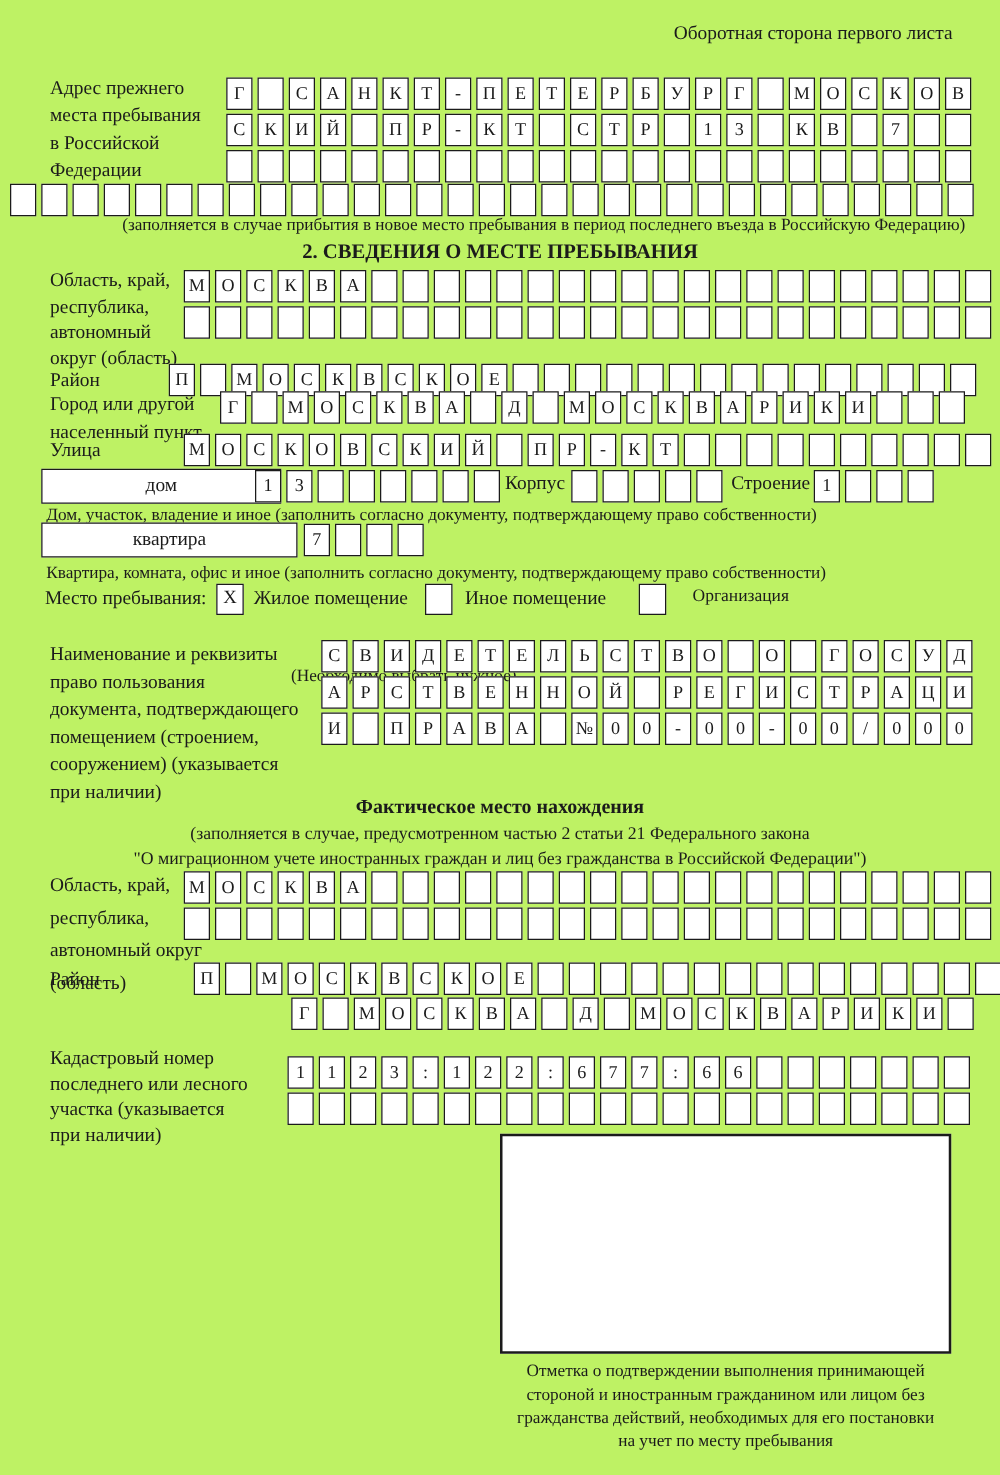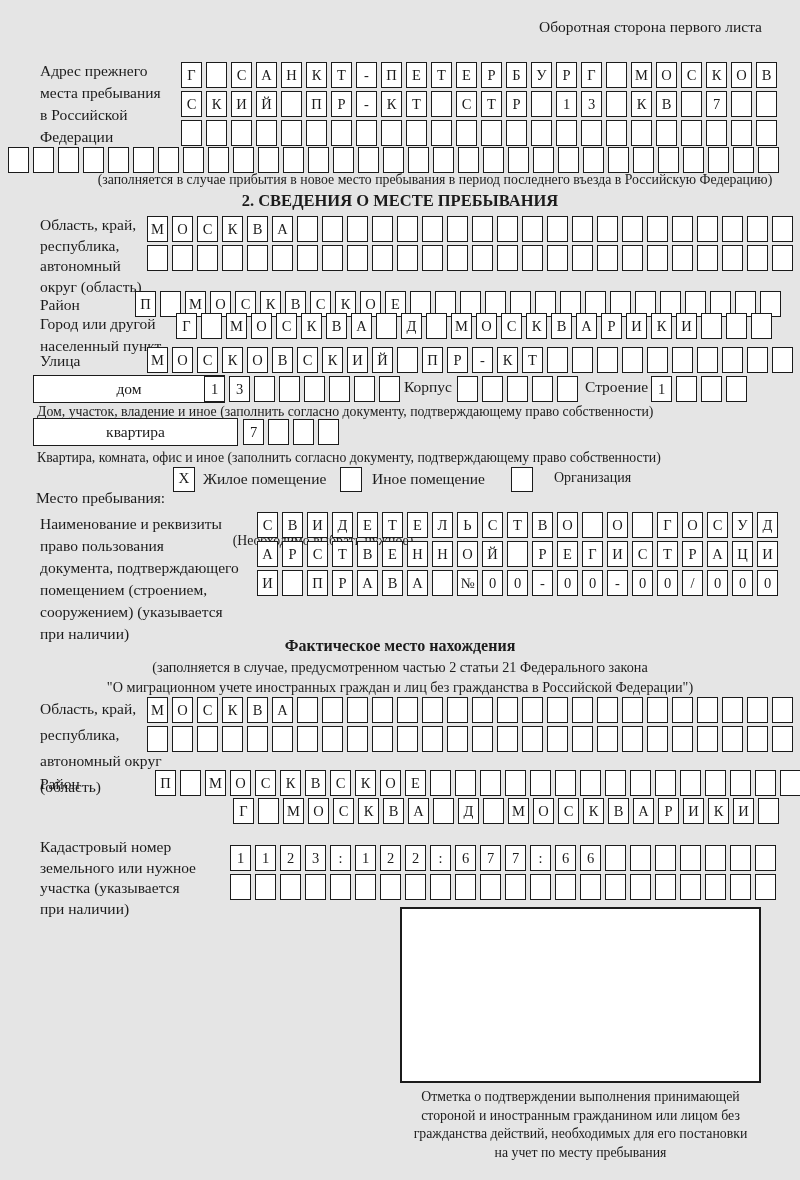--- a/index.html
+++ b/index.html
@@ -1,19 +1,19 @@
 <!DOCTYPE html>
 <html><head>
 <meta charset="utf-8">
 <style>
   html,body{margin:0;padding:0;background:#ffffff;}
   #page{
     position:relative;
     width:800px;height:1180px;
-    background:#e5e5e5;
+    background:#bef264;
     font-family:"Liberation Serif", serif;
     color:#1b1b1b;
     overflow:hidden;
   }
   .abs{position:absolute;white-space:nowrap;}
   .lbl{position:absolute;font-size:15.5px;line-height:22px;white-space:nowrap;}
   .lbl.lh20 div{line-height:20.5px;}
   .lbl.lh26 div{line-height:26px;}
   .row{position:absolute;display:flex;gap:4px;}
   .cell{
@@ -366,21 +366,21 @@
 
   <div class="named-box" style="left:33px;top:418px;width:205px;">квартира</div>
   <div class="row" style="left:243px;top:419px;">
       <span class="cell">7</span>
       <span class="cell"></span>
       <span class="cell"></span>
       <span class="cell"></span>
     </div>
   <div class="note" style="left:37px;top:450px;">Квартира, комната, офис и иное (заполнить согласно документу, подтверждающему право собственности)</div>
 
-  <div class="abs" style="left:36px;top:470px;font-size:15.5px;margin-top:19px;">Место пребывания:</div>
+  <div class="abs" style="left:36px;top:470px;font-size:15.5px;">Место пребывания:</div>
   <div class="chk" style="left:173px;top:467px;">X</div>
   <div class="abs" style="left:203px;top:470px;font-size:15.5px;">Жилое помещение</div>
   <div class="chk" style="left:340px;top:467px;"></div>
   <div class="abs" style="left:372px;top:470px;font-size:15.5px;">Иное помещение</div>
   <div class="chk" style="left:511px;top:467px;"></div>
   <div class="abs" style="left:554px;top:470px;font-size:14px;">Организация</div>
   <div class="note" style="left:158px;top:493px;width:330px;text-align:center;margin-top:40px;">(Необходимо выбрать нужное)</div>
 
   <div class="lbl" style="left:40px;top:513px;">
     <div>Наименование и реквизиты</div>
@@ -577,21 +577,21 @@
       <span class="cell">А</span>
       <span class="cell">Р</span>
       <span class="cell">И</span>
       <span class="cell">К</span>
       <span class="cell">И</span>
       <span class="cell"></span>
     </div>
 
   <div class="lbl lh20" style="left:40px;top:837px;">
     <div>Кадастровый номер</div>
-    <div>земельного или нужное</div>
+    <div>последнего или лесного</div>
     <div>участка (указывается</div>
     <div>при наличии)</div>
   </div>
   <div class="row" style="left:230px;top:845px;">
       <span class="cell">1</span>
       <span class="cell">1</span>
       <span class="cell">2</span>
       <span class="cell">3</span>
       <span class="cell">:</span>
       <span class="cell">1</span>

